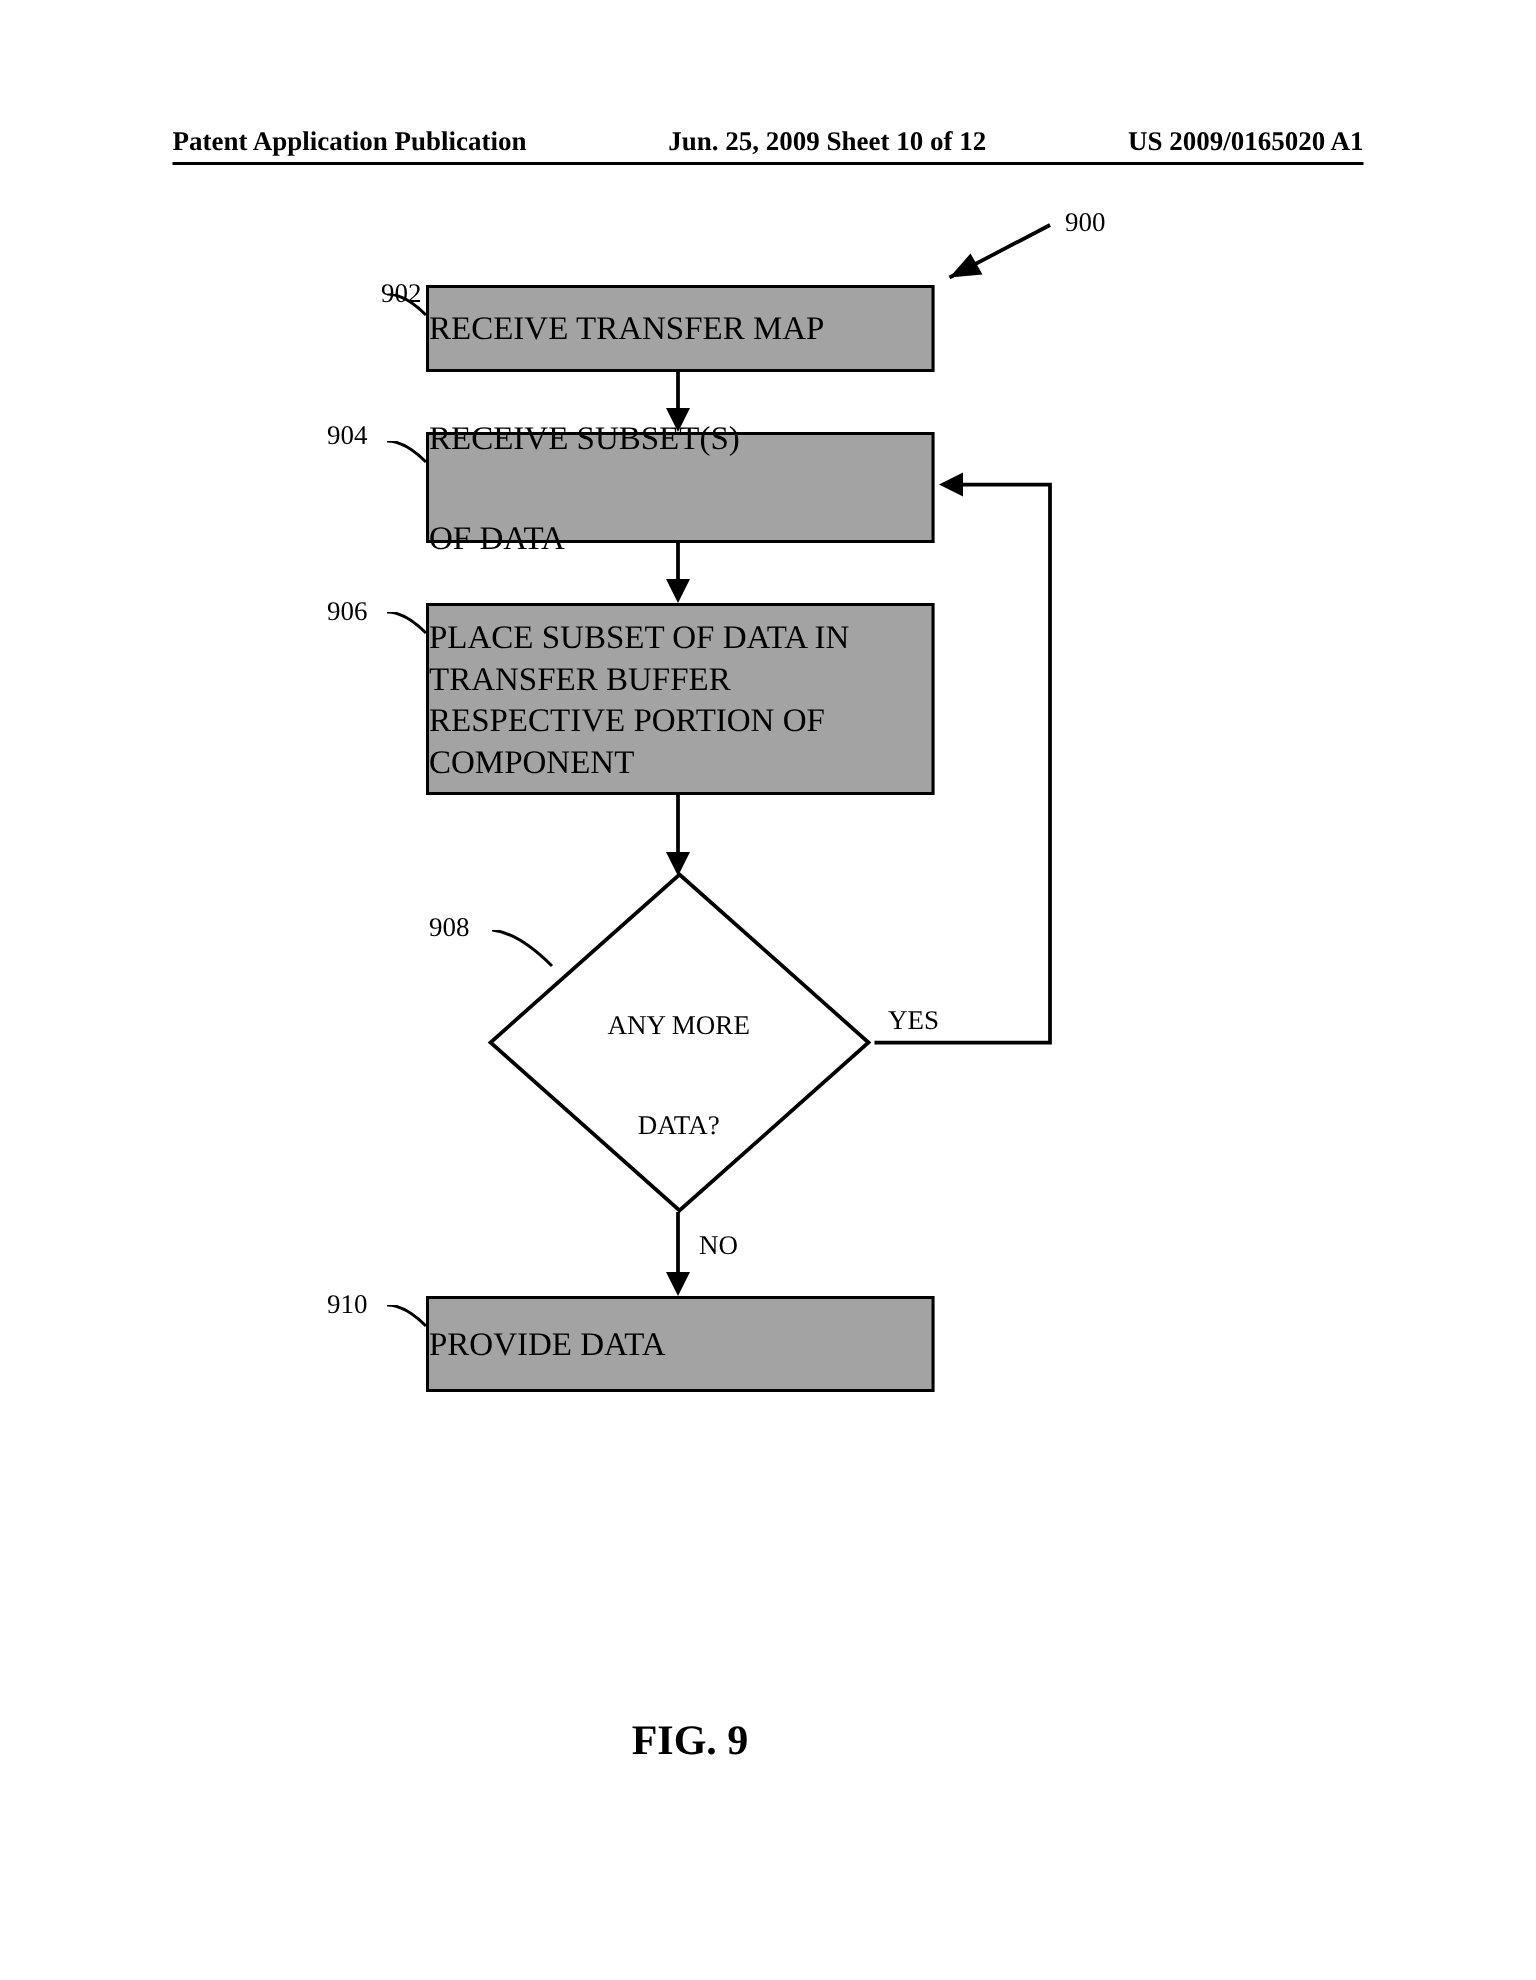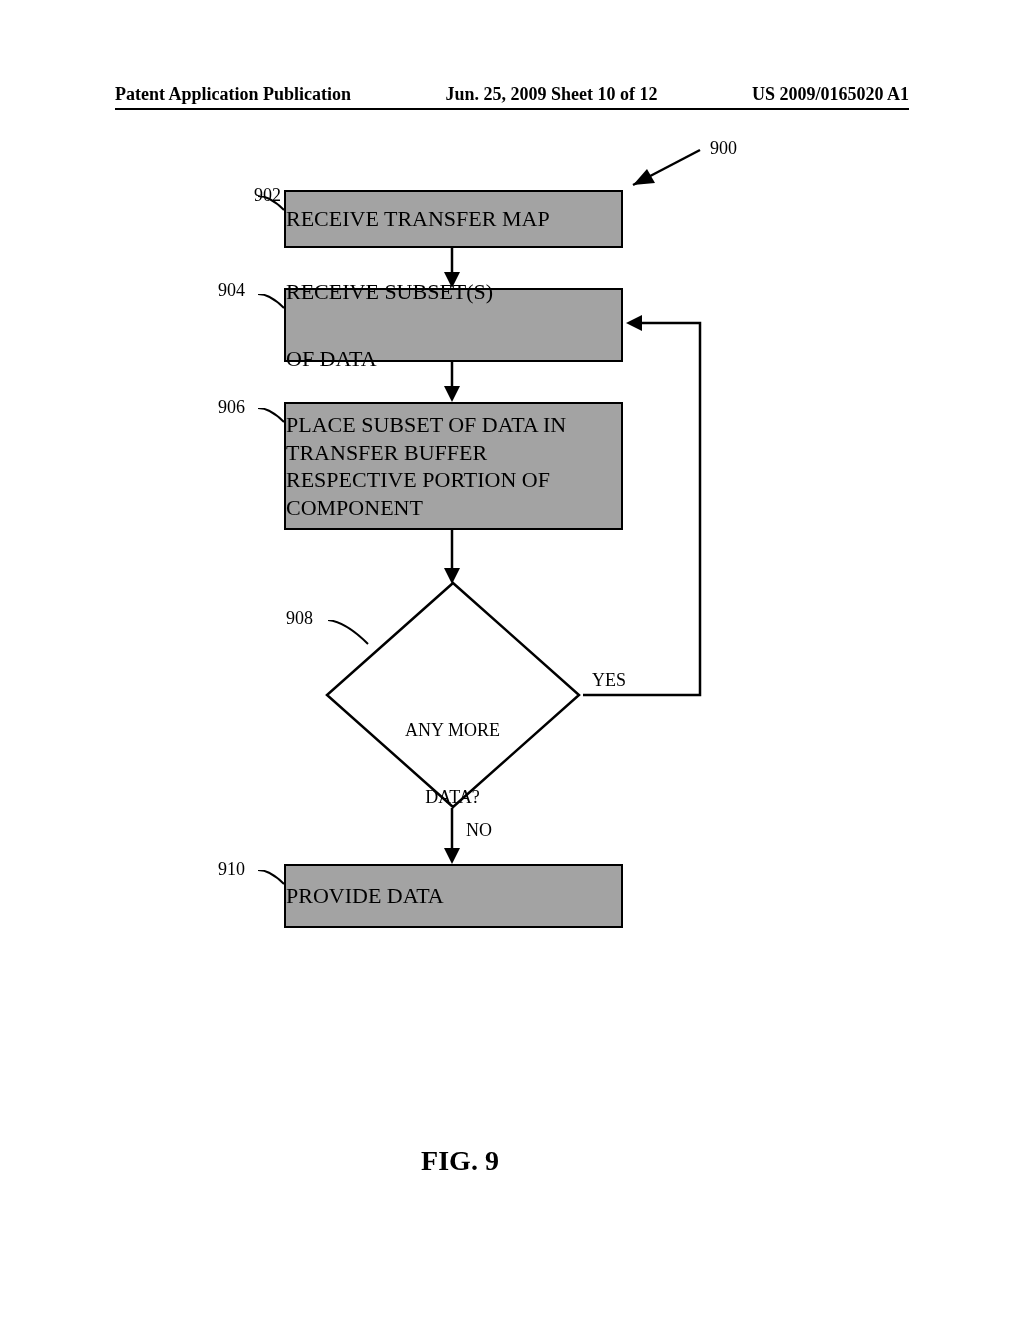--- a/index.html
+++ b/index.html
@@ -121,21 +121,21 @@
 
   <svg style="position:absolute; left:440px; top:398px;" width="24" height="58">
     <line x1="12" y1="0" x2="12" y2="44" stroke="#000" stroke-width="2.5"></line>
     <polygon points="12,56 4,40 20,40" fill="#000"></polygon>
   </svg>
 
   <svg style="position:absolute; left:322px; top:450px;" width="262" height="230">
     <polygon points="131,3 257,115 131,227 5,115" fill="#fff" stroke="#000" stroke-width="2.5"></polygon>
   </svg>
   <div class="label" style="left:395px; top:542px; text-align:center; width:115px; line-height:1.25;">
-    <span style="display:block;margin-top:47px;">ANY MORE</span>
+    <span style="display:block;">ANY MORE</span>
     <span style="display:block;margin-top:44px;">DATA?</span>
   </div>
   <svg style="position:absolute; left:328px; top:490px;" width="44" height="30">
     <path d="M0 0 Q 18 2 40 24" stroke="#000" stroke-width="2" fill="none"></path>
   </svg>
   <div class="label" style="left:286px; top:478px;">908</div>
 
   <div class="label" style="left:592px; top:540px;">YES</div>
   <svg style="position:absolute; left:580px; top:180px;" width="140" height="400">
     <polyline points="3,385 120,385 120,13 60,13" fill="none" stroke="#000" stroke-width="2.5"></polyline>

